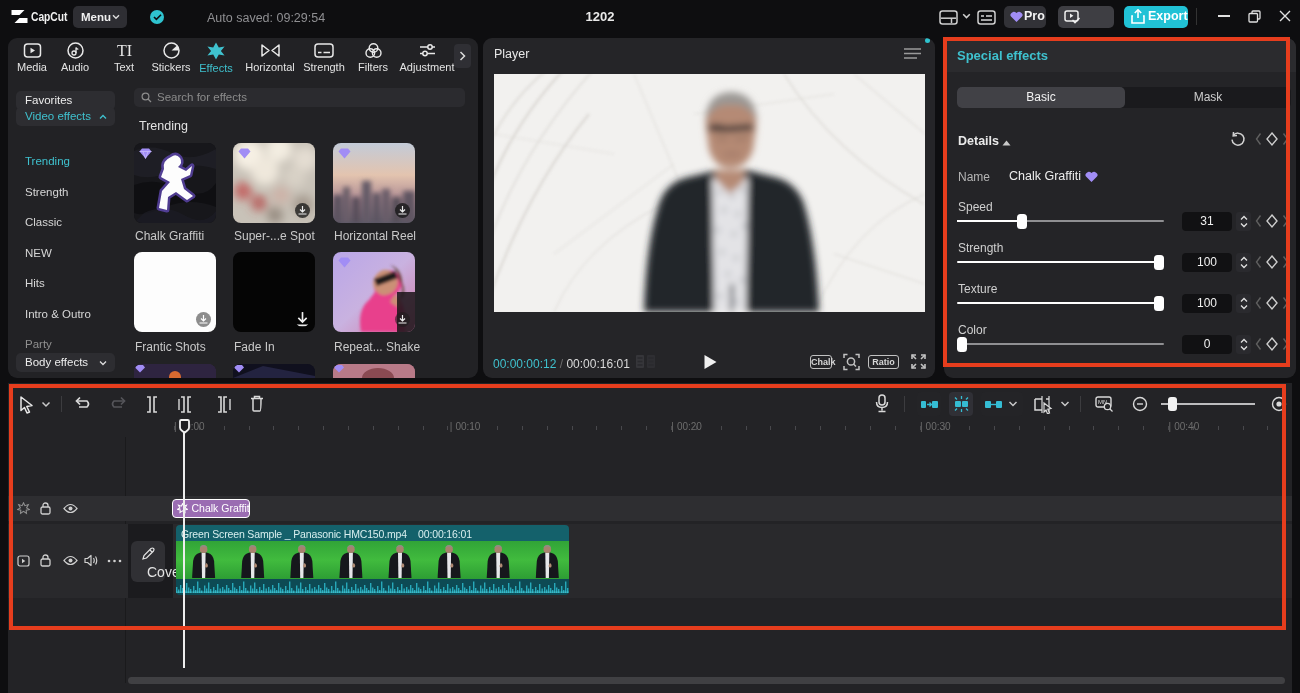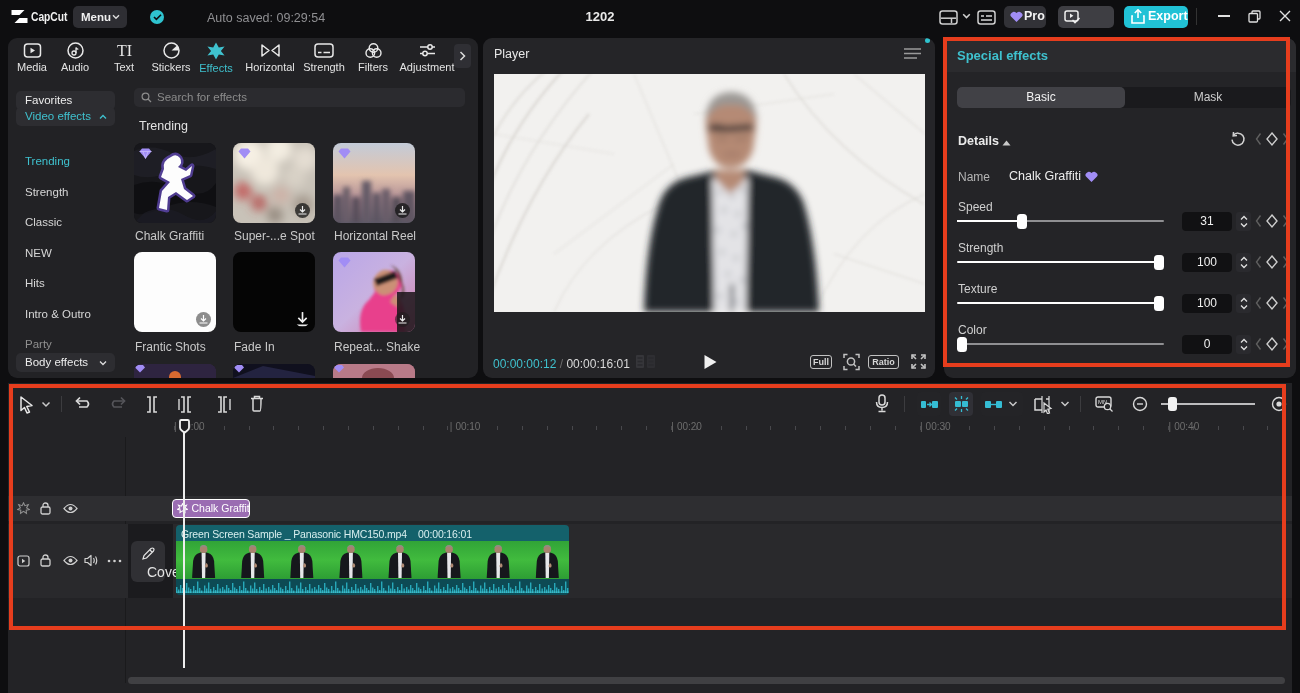--- a/index.html
+++ b/index.html
@@ -413,21 +413,21 @@
 
   <div style="position:absolute;left:10px;top:319px;font-size:12px;color:#3fc1ce;">00:00:00:12 <span style="color:#6e6e6e;">/</span> <span style="color:#dadada;">00:00:16:01</span></div>
   <svg style="position:absolute;left:153px;top:317px;" width="20" height="13" viewBox="0 0 20 13">
     <rect x="0" y="0" width="8" height="13" rx="1" fill="#36363a"></rect>
       <rect x="11" y="0" width="8" height="13" rx="1" fill="#2e2e32"></rect>
     <path d="M1.5 3 L6.5 3 M1.5 6.5 L6.5 6.5 M1.5 10 L6.5 10 M12.5 3 L17.5 3 M12.5 6.5 L17.5 6.5 M12.5 10 L17.5 10" stroke="#2a2a2e" stroke-width="1.4"></path>
   </svg>
   <svg style="position:absolute;left:220px;top:316px;" width="15" height="16" viewBox="0 0 15 16">
       <path d="M1.5 1 L13.5 8 L1.5 15 Z" fill="#f0f0f0"></path>
     </svg>
-  <div style="position:absolute;left:327px;top:317px;width:22px;height:14px;border:1.2px solid #c2c2c2;border-radius:3px;color:#d5d5d5;font-size:9px;font-weight:bold;text-align:center;line-height:12px;">Full</div>
+  <div style="position:absolute;left:327px;top:317px;width:22px;height:14px;border:1.2px solid #c2c2c2;border-radius:3px;color:#d5d5d5;font-size:9px;font-weight:bold;text-align:center;line-height:12px;">Chalk</div>
   <svg style="position:absolute;left:359px;top:315px;" width="19" height="18" viewBox="0 0 19 18">
     <path d="M5.5 1.5 L2 1.5 L2 5 M13.5 1.5 L17 1.5 L17 5 M5.5 16.5 L2 16.5 L2 13 M13.5 16.5 L17 16.5 L17 13" stroke="#c2c2c2" stroke-width="1.5" fill="none"></path>
     <circle cx="9" cy="8.5" r="3.6" fill="none" stroke="#c2c2c2" stroke-width="1.5"></circle>
       <line x1="11.5" y1="11" x2="14" y2="13.5" stroke="#c2c2c2" stroke-width="1.5"></line>
   </svg>
   <div style="position:absolute;left:385px;top:317px;width:31px;height:14px;border:1.2px solid #c2c2c2;border-radius:3px;color:#d5d5d5;font-size:9px;font-weight:bold;text-align:center;line-height:12px;">Ratio</div>
   <svg style="position:absolute;left:427px;top:315px;" width="17" height="17" viewBox="0 0 17 17">
     <path d="M6 2 L2 2 L2 6 M11 2 L15 2 L15 6 M6 15 L2 15 L2 11 M11 15 L15 15 L15 11" stroke="#c2c2c2" stroke-width="1.6" fill="none"></path>
     <path d="M2 2 L6 6 M15 2 L11 6 M2 15 L6 11 M15 15 L11 11" stroke="#c2c2c2" stroke-width="1.6"></path>
   </svg>

